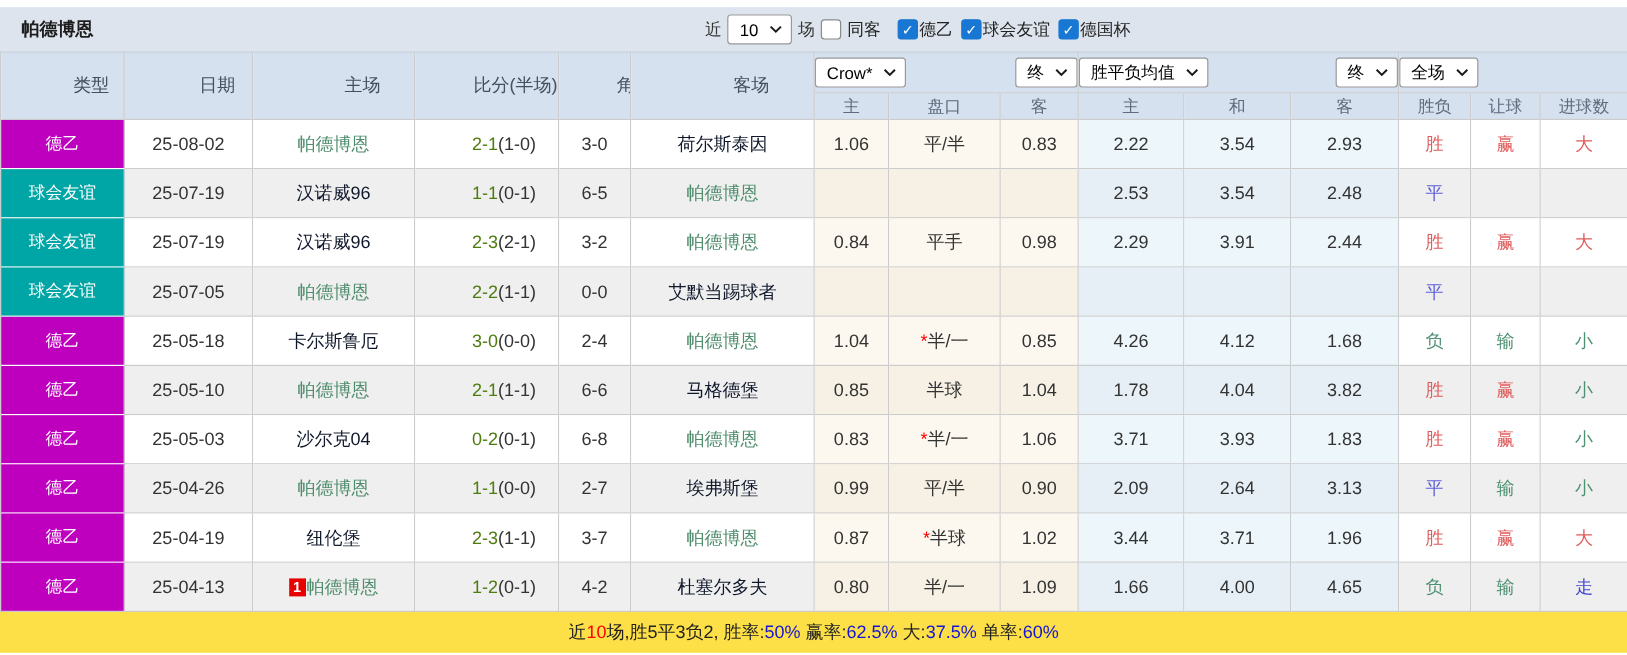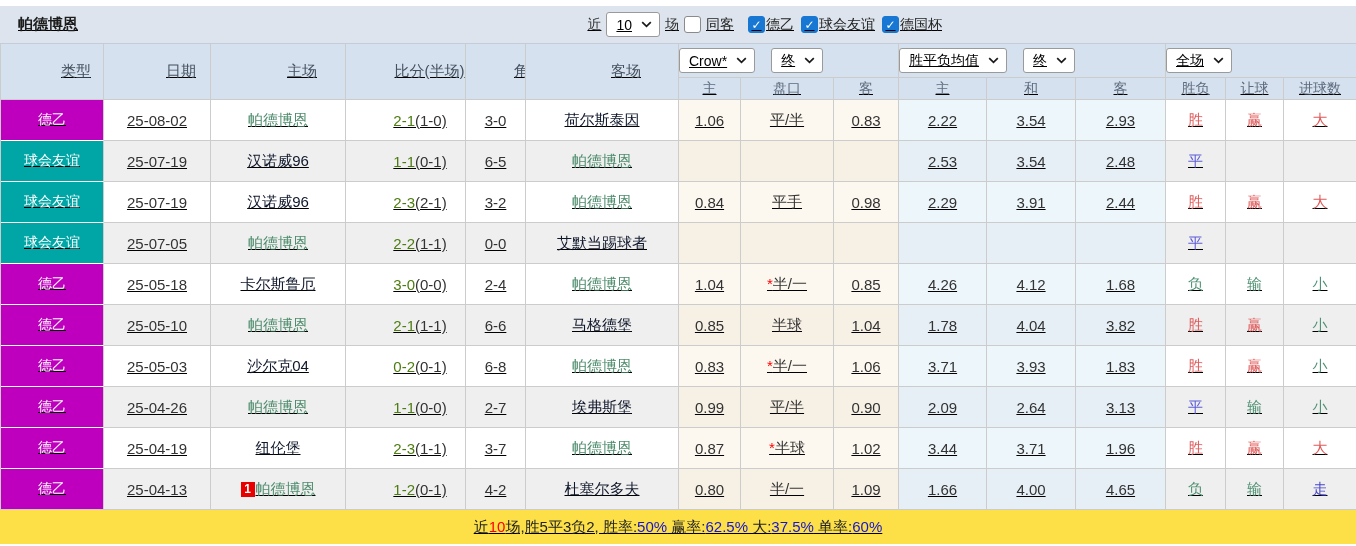--- a/index.html
+++ b/index.html
@@ -1,21 +1,21 @@
 <!DOCTYPE html>
 <html><head>
 <meta charset="utf-8">
 <style>
   * { box-sizing: border-box; margin: 0; padding: 0; }
   body {
     font-family: "Liberation Sans", "DejaVu Sans", sans-serif;
     background: #fff;
     width: 1356px;
   }
-  .page { width: 1356px; height: 546px; background: #fff; text-decoration: underline; }
+  .page { width: 1356px; height: 546px; background: #fff; }
   .topstrip { height: 6px; background: #fff; }
 
   
   .titlebar {
     height: 38px; background: #dde4ed;
     display: flex; align-items: center;
     border-bottom: 1px solid #c3ccd8;
   }
   .title { font-size: 15px; font-weight: bold; color: #1d1d1d; margin-left: 18px; }
   .controls {
@@ -45,21 +45,21 @@
   table { width: 1356px; border-collapse: separate; border-spacing: 0; table-layout: fixed; }
   th, td {
     border-right: 1px solid #ccc; border-bottom: 1px solid #ccc;
     text-align: center; vertical-align: middle;
     font-size: 15px; color: #333; overflow: hidden; white-space: nowrap;
   }
   table { border-left: 1px solid #ccc; }
   thead th { background: #d6e1ef; font-weight: normal; }
   tr.hdr-top th { height: 34px; }
   tr.hdr-sub th { height: 22px; font-size: 14px; color: #5d6b7c; }
-  .sel-row { display: flex; align-items: center; justify-content: flex-start; gap: 16px; }
+  .sel-row { display: flex; align-items: center; justify-content: space-between; gap: 16px; }
   thead th.colhead { font-size: 15px; color: #44505e; padding-left: 48px; }
 
   tbody tr { height: 41px; }
   tbody tr.odd td { background: #ffffff; }
   tbody tr.even td { background: #efefef; }
   tbody tr.odd td.oddsbg { background: #fdf8ef; }
   tbody tr.even td.oddsbg { background: #f6f0e5; }
   tbody tr.odd td.avgbg { background: #edf6fb; }
   tbody tr.even td.avgbg { background: #e6eff5; }
 

